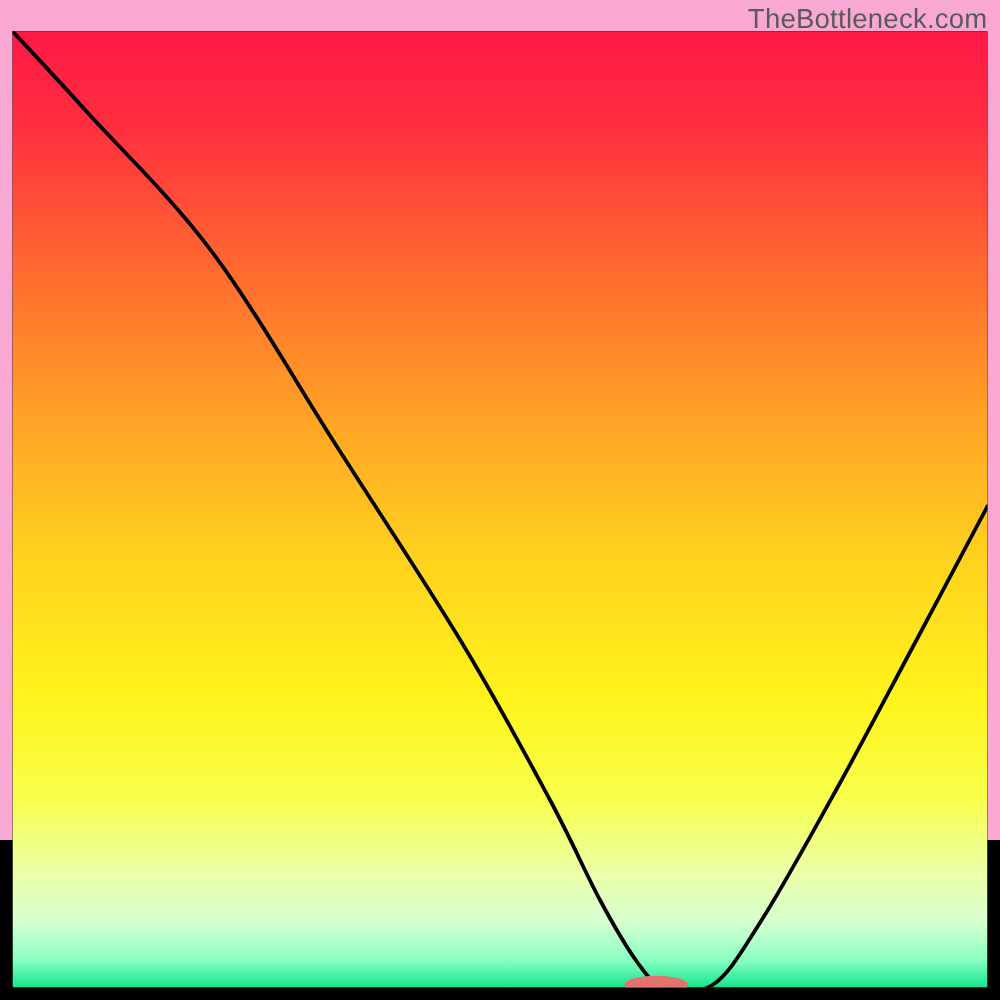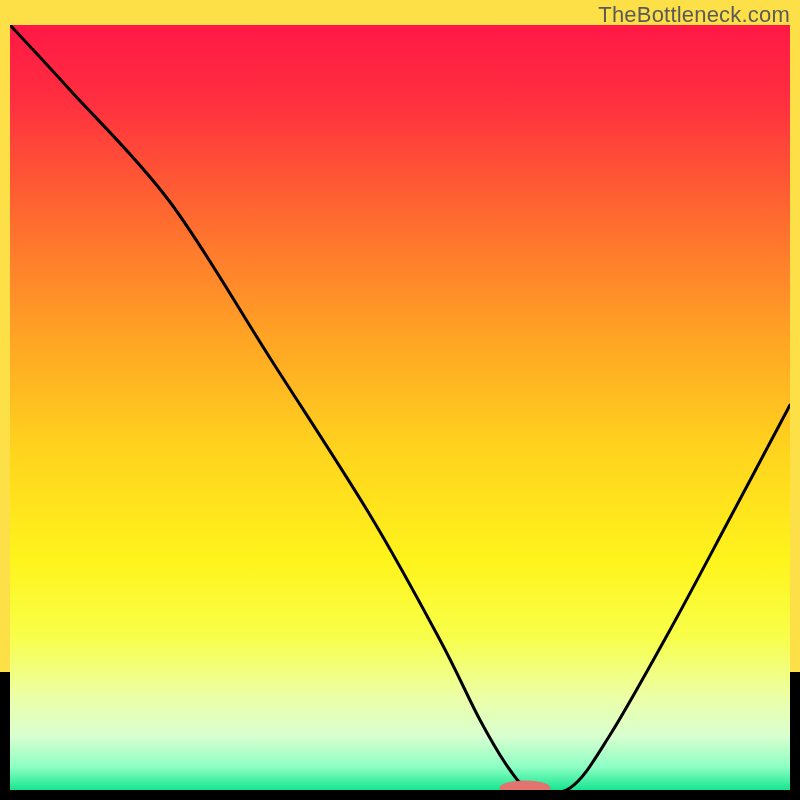--- a/index.html
+++ b/index.html
@@ -7,21 +7,21 @@
     padding: 0;
     width: 800px;
     height: 800px;
     background: #000;
     font-family: Arial, Helvetica, sans-serif;
   }
   .frame {
     position: relative;
     width: 800px;
     height: 672px;
-    background: #fde047;
+    background: #f9a8d4;
   }
   .watermark {
     position: absolute;
     top: 2px;
     right: 10px;
     color: #5a5a5a;
     font-size: 22px;
     font-weight: 500;
     letter-spacing: 0.2px;
     z-index: 10;

